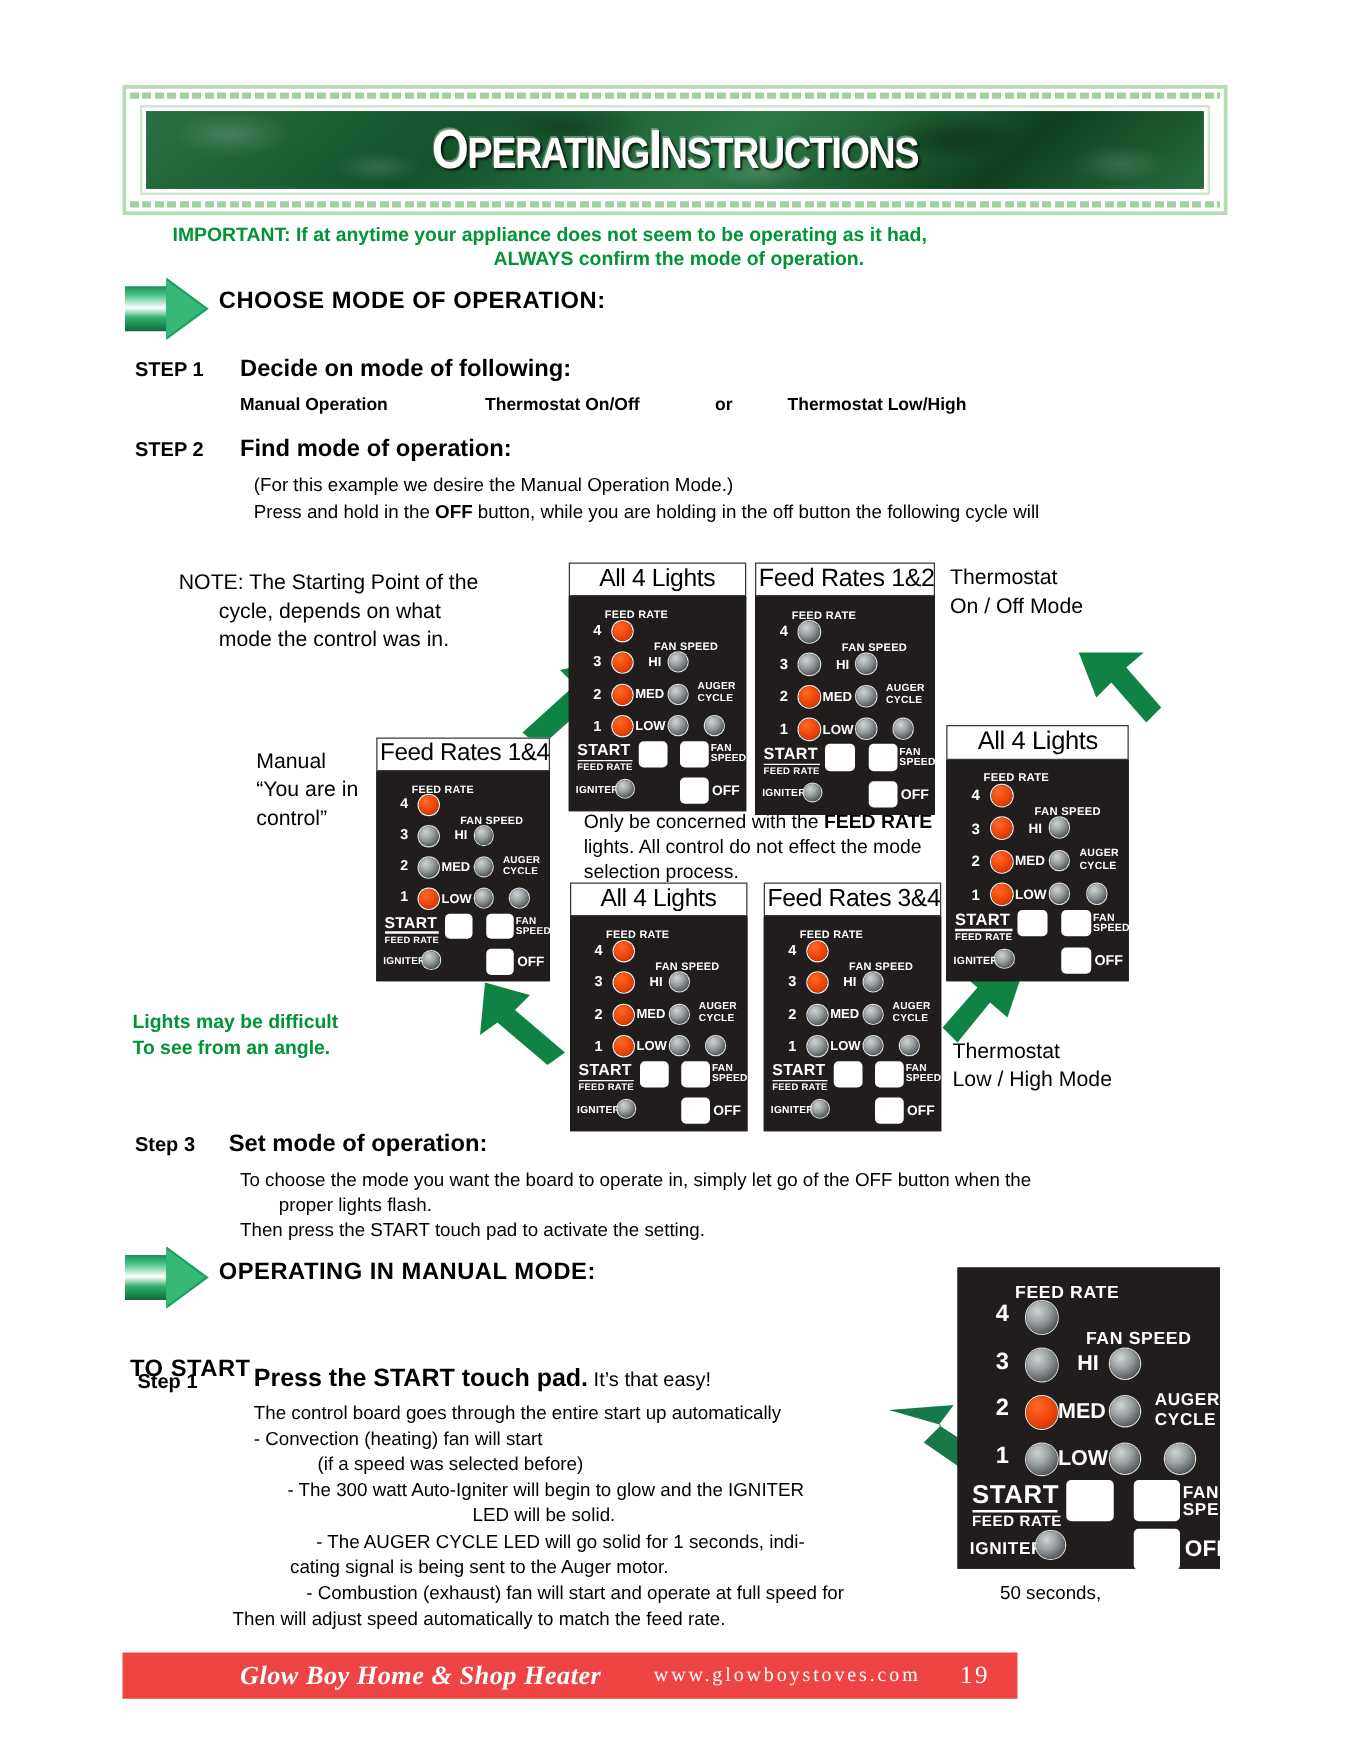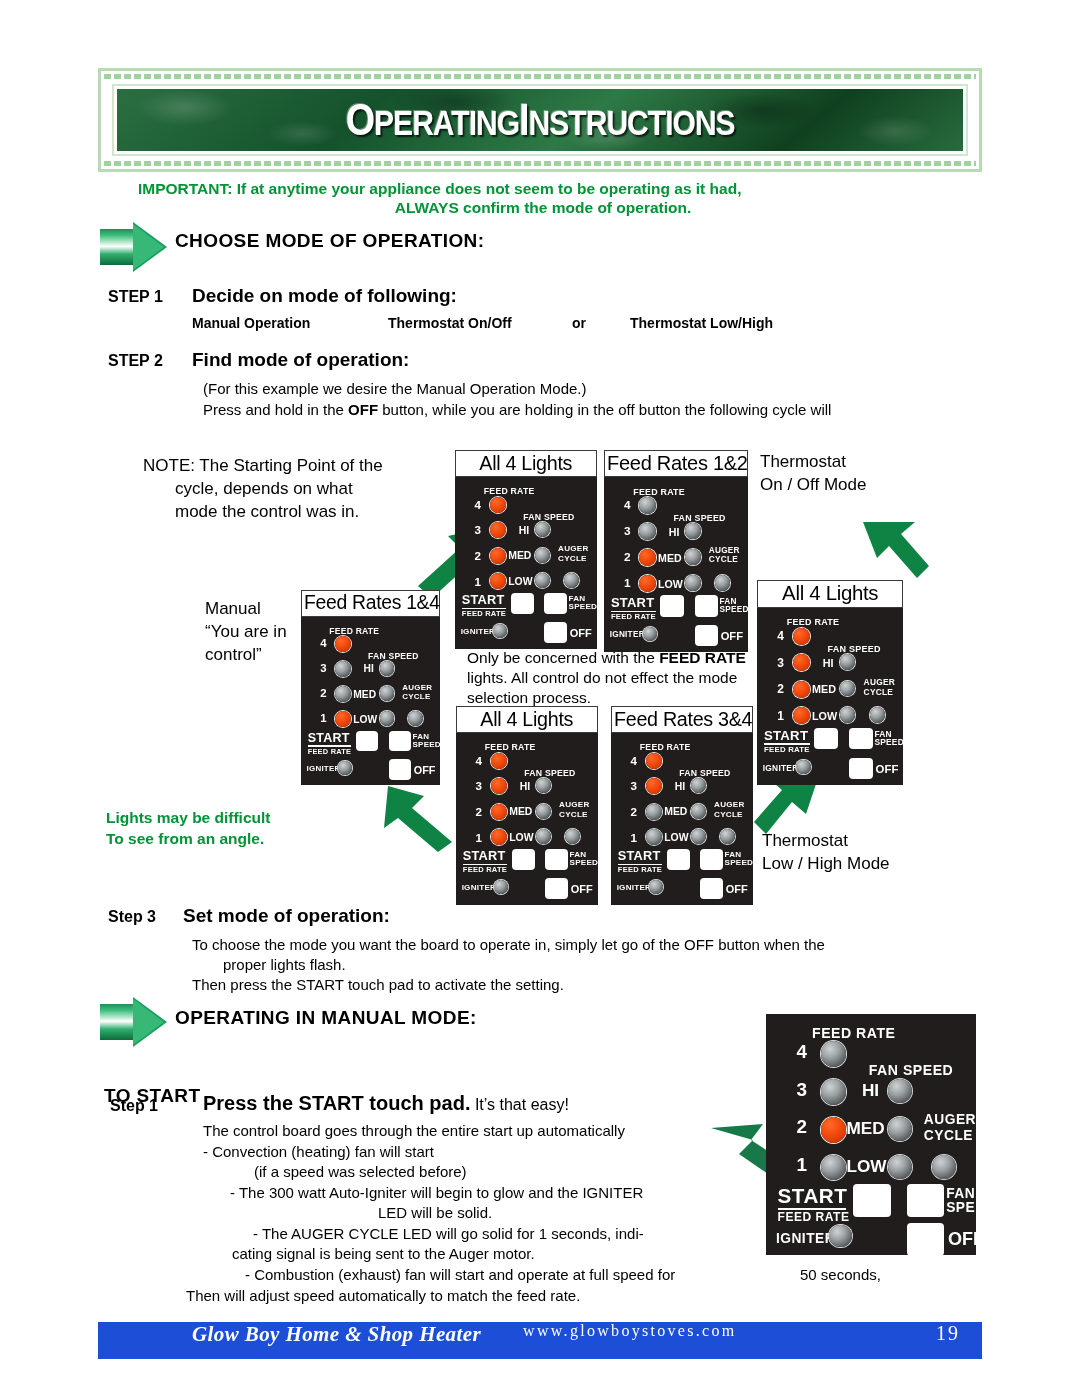--- a/index.html
+++ b/index.html
@@ -133,23 +133,23 @@
   }
   .underline-start {
     position:absolute; background:#ffffff;
   }
 
   
   .svg-arrow { position:absolute; }
 
   
   #footer {
-    position:absolute; left:98px; top:1322px; width:884px; height:37px;
-    background:#1d4ed8;
-    display:flex; 
+    position:absolute; left:98px; top:1322px; width:716px; height:37px;
+    background:#ef4444;
+    display:flex; align-items:center;
   }
   #footer .brand {
     color:#ffffff; font-family:"Liberation Serif", serif;
     font-weight:bold; font-style:italic; font-size:21px;
     margin-left:94px; letter-spacing:.4px;
   }
   #footer .site {
     color:#ffffff; font-family:"Liberation Serif", serif;
     font-size:16px; letter-spacing:2.3px; margin-left:42px;
   }

